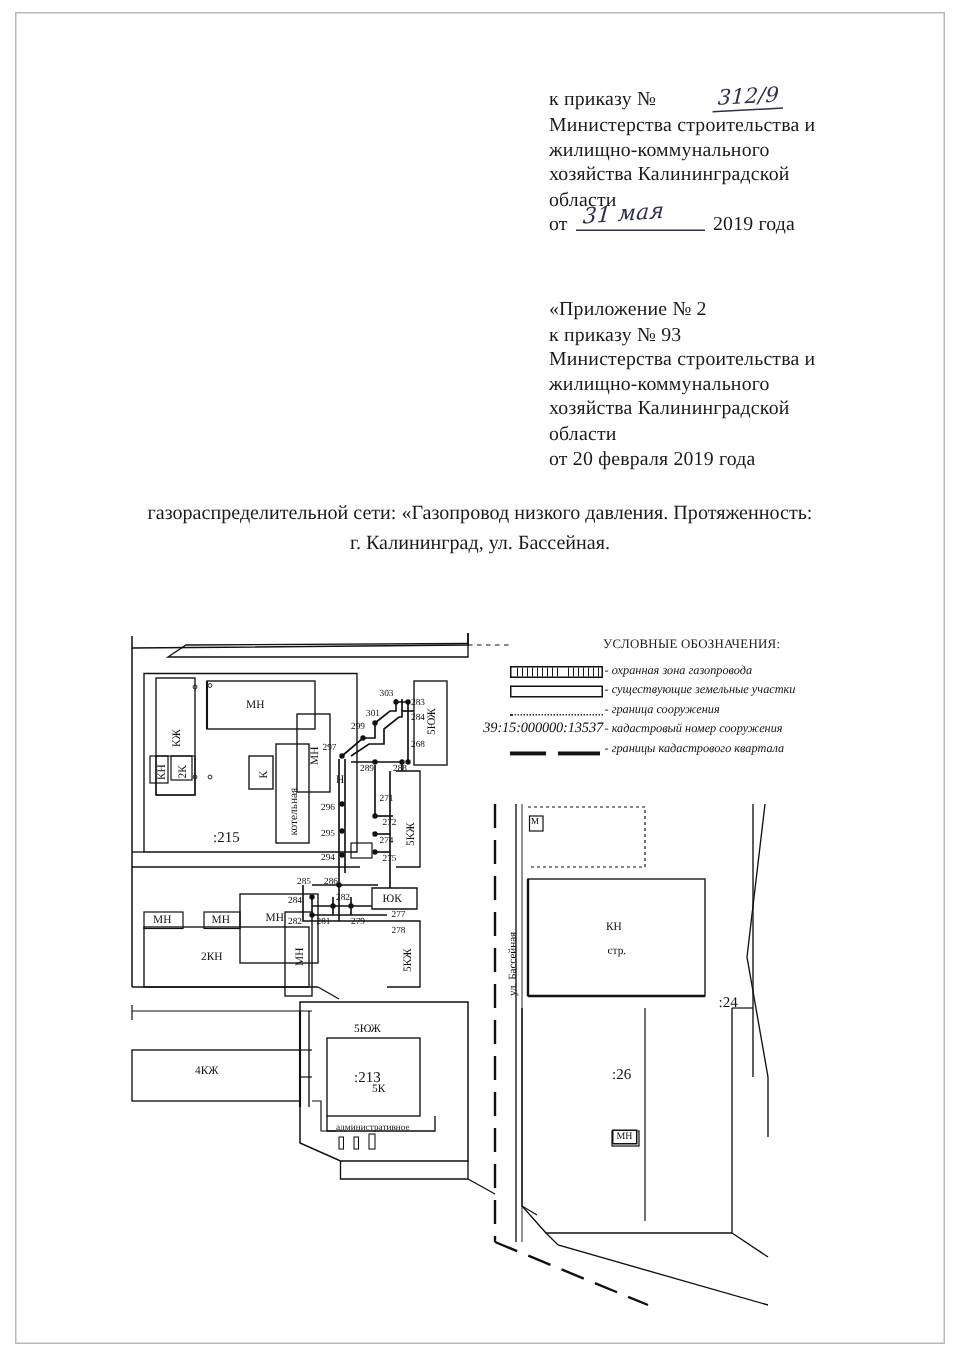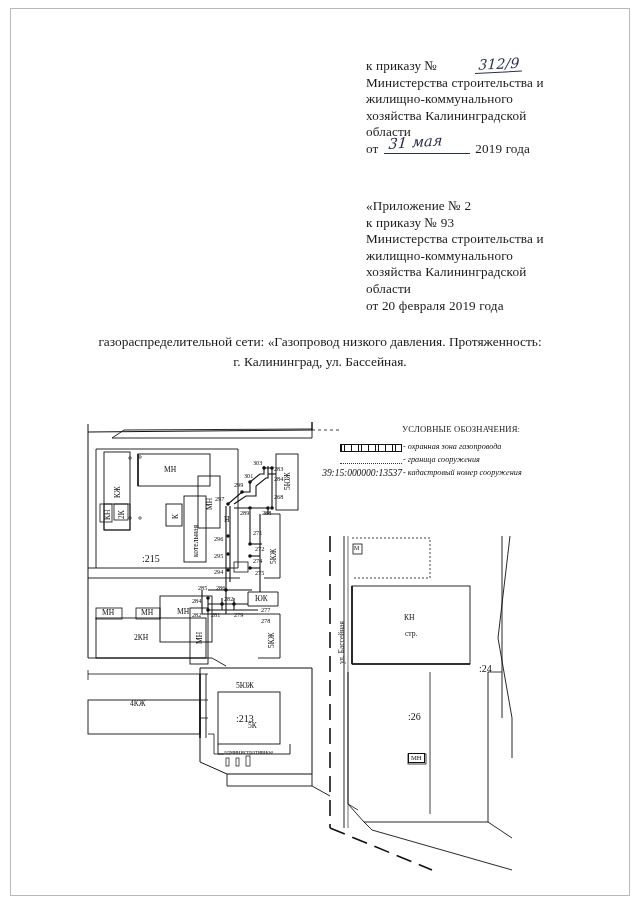--- a/index.html
+++ b/index.html
@@ -225,35 +225,47 @@
 <div id="legend">
   <div id="legend-title">УСЛОВНЫЕ ОБОЗНАЧЕНИЯ:</div>
 
   <div class="legend-row">
     <span class="legend-sym">
         <span class="sym-box-hatch"></span>
       </span>
     <span class="legend-text">- охранная зона газопровода</span>
   </div>
 
+  <div class="legend-row">
+    <span class="legend-sym">
+        <span class="sym-box-plain"></span>
+      </span>
+    <span class="legend-text">- существующие земельные участки</span>
+  </div>
 
   <div class="legend-row">
     <span class="legend-sym">
         <span class="sym-dotted"></span>
       </span>
     <span class="legend-text">- граница сооружения</span>
   </div>
 
   <div class="legend-row">
     <span class="legend-sym">
         <span class="sym-cadnum">39:15:000000:13537</span>
       </span>
     <span class="legend-text">- кадастровый номер сооружения</span>
   </div>
 
+  <div class="legend-row">
+    <span class="legend-sym">
+        <span class="sym-dashed-thick"></span>
+      </span>
+    <span class="legend-text">- границы кадастрового квартала</span>
+  </div>
 </div>
 
 <div id="map-area">
   <svg id="map-svg" width="616" height="470" viewBox="0 0 616 470">
     <g fill="none" stroke="#111" stroke-width="0.8" shape-rendering="geometricPrecision">
 
       <path d="M 76 6 L 76 14 L 300 12 L 300 4" stroke-width="1"></path>
       <path d="M 100 20 L 112 12 L 300 11 L 300 20 Z" stroke-width="0.9"></path>
       <path d="M 76 14 L 76 240" stroke-width="1"></path>
       <path d="M 300 4 L 300 12" stroke-width="0.9"></path>
@@ -410,21 +422,21 @@
   <span class="mlbl bld vert" style="left:92px; top:102px;">КН</span>
   <span class="mlbl bld vert" style="left:106px; top:101px;">2К</span>
   <span class="mlbl bld vert" style="left:160px; top:101px;">К</span>
   <span class="mlbl bld vert" style="left:180px; top:139px;">котельная</span>
   <span class="mlbl bld" style="left:212px; top:98px;">Н</span>
   <span class="mlbl bld" style="left:90px; top:191px;">МН</span>
   <span class="mlbl bld" style="left:129px; top:191px;">МН</span>
   <span class="mlbl bld" style="left:165px; top:190px;">МН</span>
   <span class="mlbl bld vert" style="left:184px; top:226px;">МН</span>
   <span class="mlbl bld" style="left:122px; top:216px;">2КН</span>
-  <span class="mlbl bld" style="left:118px; top:282px;">4КЖ</span>
+  <span class="mlbl bld" style="left:118px; top:292px;">4КЖ</span>
   <span class="mlbl bld" style="left:224px; top:264px;">5ЮЖ</span>
   <span class="mlbl bld" style="left:236px; top:304px;">5К</span>
   <span class="mlbl" style="left:212px; top:331px; font-size:6.2px;">административное</span>
   <span class="mlbl bld" style="left:392px; top:196px;">КН</span>
   <span class="mlbl bld" style="left:393px; top:212px;">стр.</span>
   <span class="mlbl bld" style="left:243px; top:177px;">ЮК</span>
   <span class="mlbl bld vert" style="left:272px; top:72px;">5ЮЖ</span>
   <span class="mlbl bld vert" style="left:258px; top:146px;">5КЖ</span>
   <span class="mlbl bld vert" style="left:256px; top:230px;">5КЖ</span>
   <span class="mlbl boxed" style="left:396px; top:335px;">МН</span>

